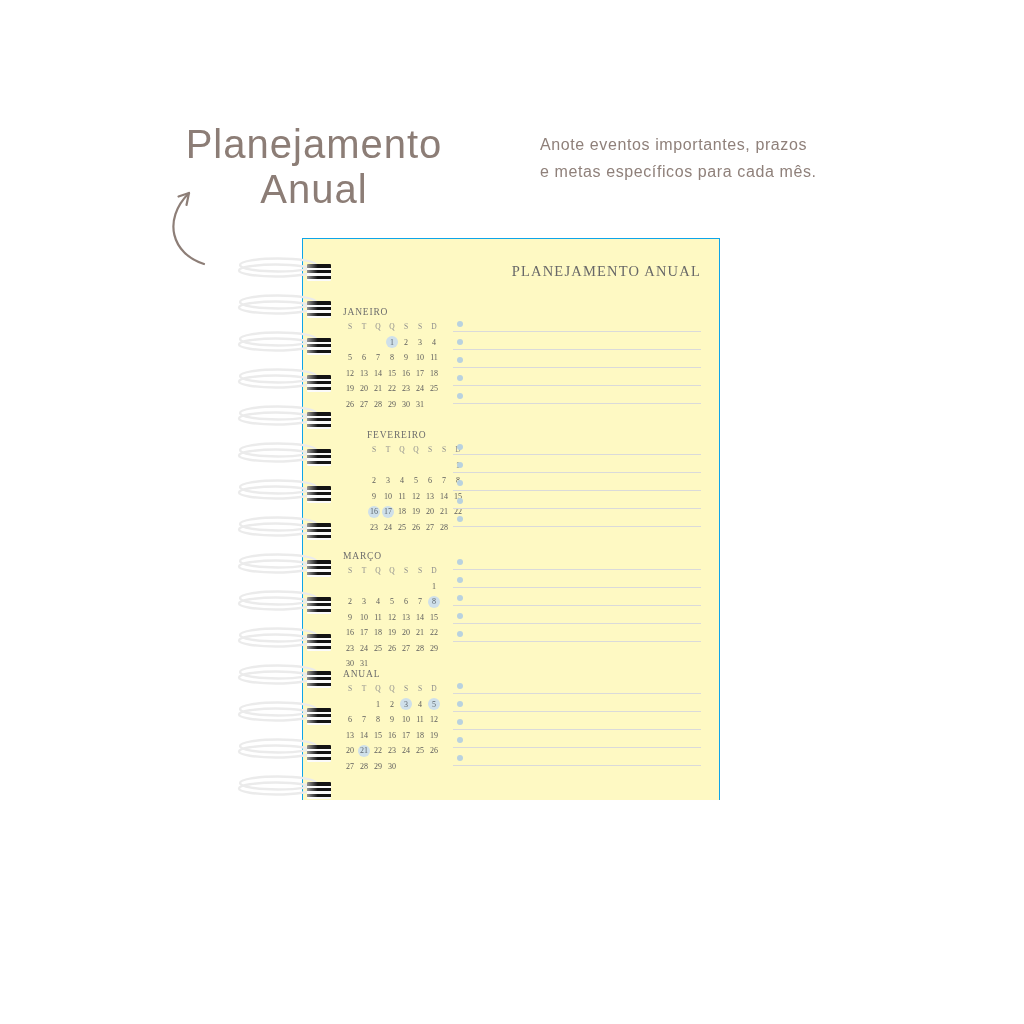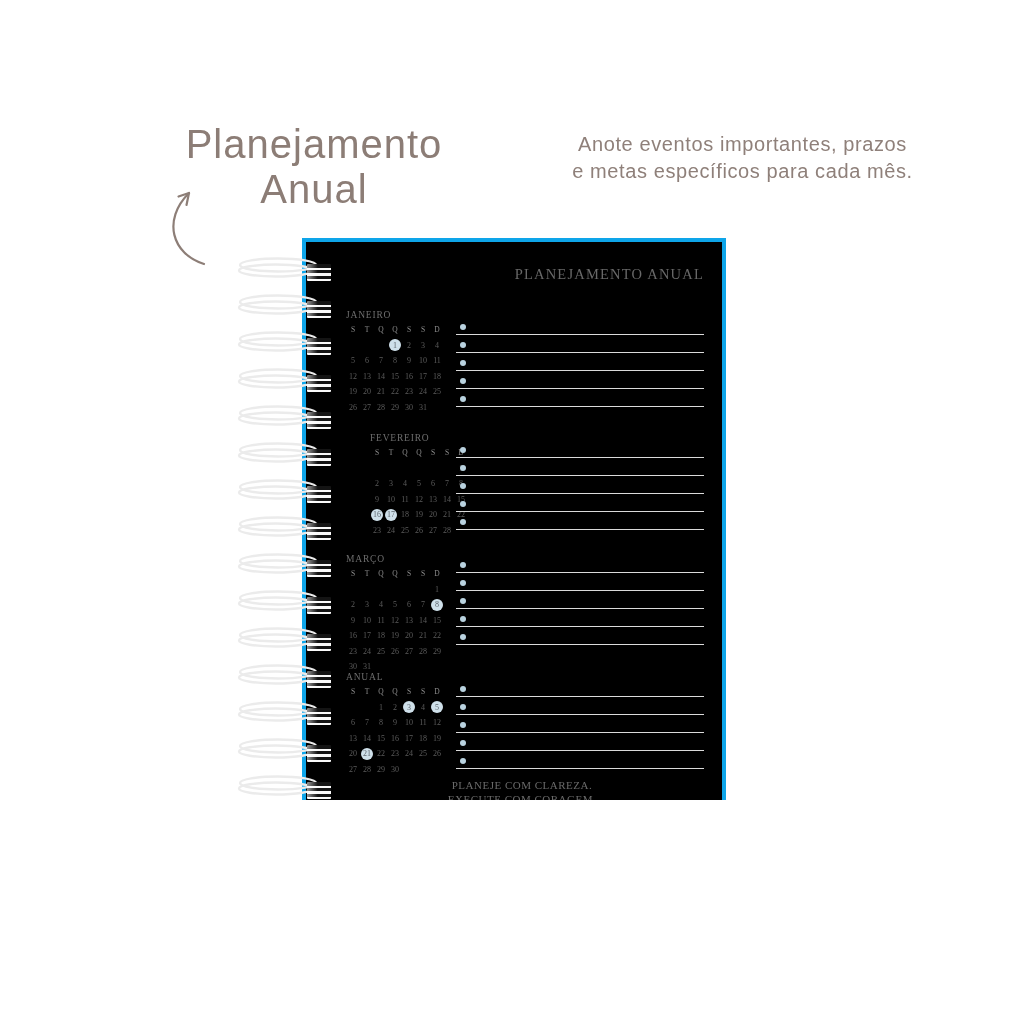--- a/index.html
+++ b/index.html
@@ -2,28 +2,28 @@
 <html><head>
 <meta charset="utf-8">
 <style>
   html,body{margin:0;padding:0;background:#fff;}
   .canvas{position:relative;width:1024px;height:800px;background:#ffffff;overflow:hidden;
           font-family:"Liberation Sans",sans-serif;}
 
   
   .hero-title{position:absolute;left:128px;top:122px;width:372px;text-align:center;
               font-size:40px;line-height:45px;letter-spacing:1px;color:#8c7d76;font-weight:400;}
-  .hero-desc{position:absolute;left:540px;top:131px;width:405px;text-align:center;
-             font-size:20px;line-height:27px;letter-spacing:.6px;color:#8f807a;}
+  .hero-desc{position:absolute;left:540px;top:131px;width:405px;
+             font-size:16px;line-height:27px;letter-spacing:.6px;color:#8f807a;}
   .arrow-svg{position:absolute;left:158px;top:184px;}
   .arrow-svg path{fill:none;stroke:#8d7e77;stroke-width:2.2;stroke-linecap:round;stroke-linejoin:round;}
 
   
-  .page{position:absolute;left:302px;top:238px;width:416px;height:588px;background:#000000;
-        border:4px solid #0ea5e9;z-index:1;}
+  .page{position:absolute;left:302px;top:238px;width:416px;height:588px;background:#fef9c3;
+        border:1px solid #0ea5e9;z-index:1;}
   .page-header{position:absolute;right:18px;top:24px;font-family:"Liberation Serif",serif;
                font-size:14.5px;letter-spacing:1.2px;color:#686868;}
   .page-footer{position:absolute;left:16px;top:537px;width:400px;text-align:center;
                font-family:"Liberation Serif",serif;font-size:11px;line-height:13.5px;
                letter-spacing:.5px;color:#6a6a6a;}
 
   
   .month-cal{position:absolute;left:40px;width:98px;}
   .month-title{font-family:"Liberation Serif",serif;font-size:9.5px;letter-spacing:.8px;
                color:#6d6d6d;text-align:left;}
@@ -66,24 +66,20 @@
     <path d="M 31 9 L 28.5 21"></path>
   </svg>
 
   <div class="hero-desc">
     <div>Anote eventos importantes, prazos</div>
     <div>e metas específicos para cada mês.</div>
   </div>
 
   <div class="page">
     <div class="page-header">PLANEJAMENTO ANUAL</div>
-    <div class="page-footer">
-      <div>PLANEJE COM CLAREZA.</div>
-      <div>EXECUTE COM CORAGEM.</div>
-    </div>
   <div class="month-cal" style="top: 68px;">
         <div class="month-title">JANEIRO</div>
         <div class="cal-grid">
           <div class="cal-cell wd">
             <span>S</span>
           </div>
           <div class="cal-cell wd">
             <span>T</span>
           </div>
           <div class="cal-cell wd">

